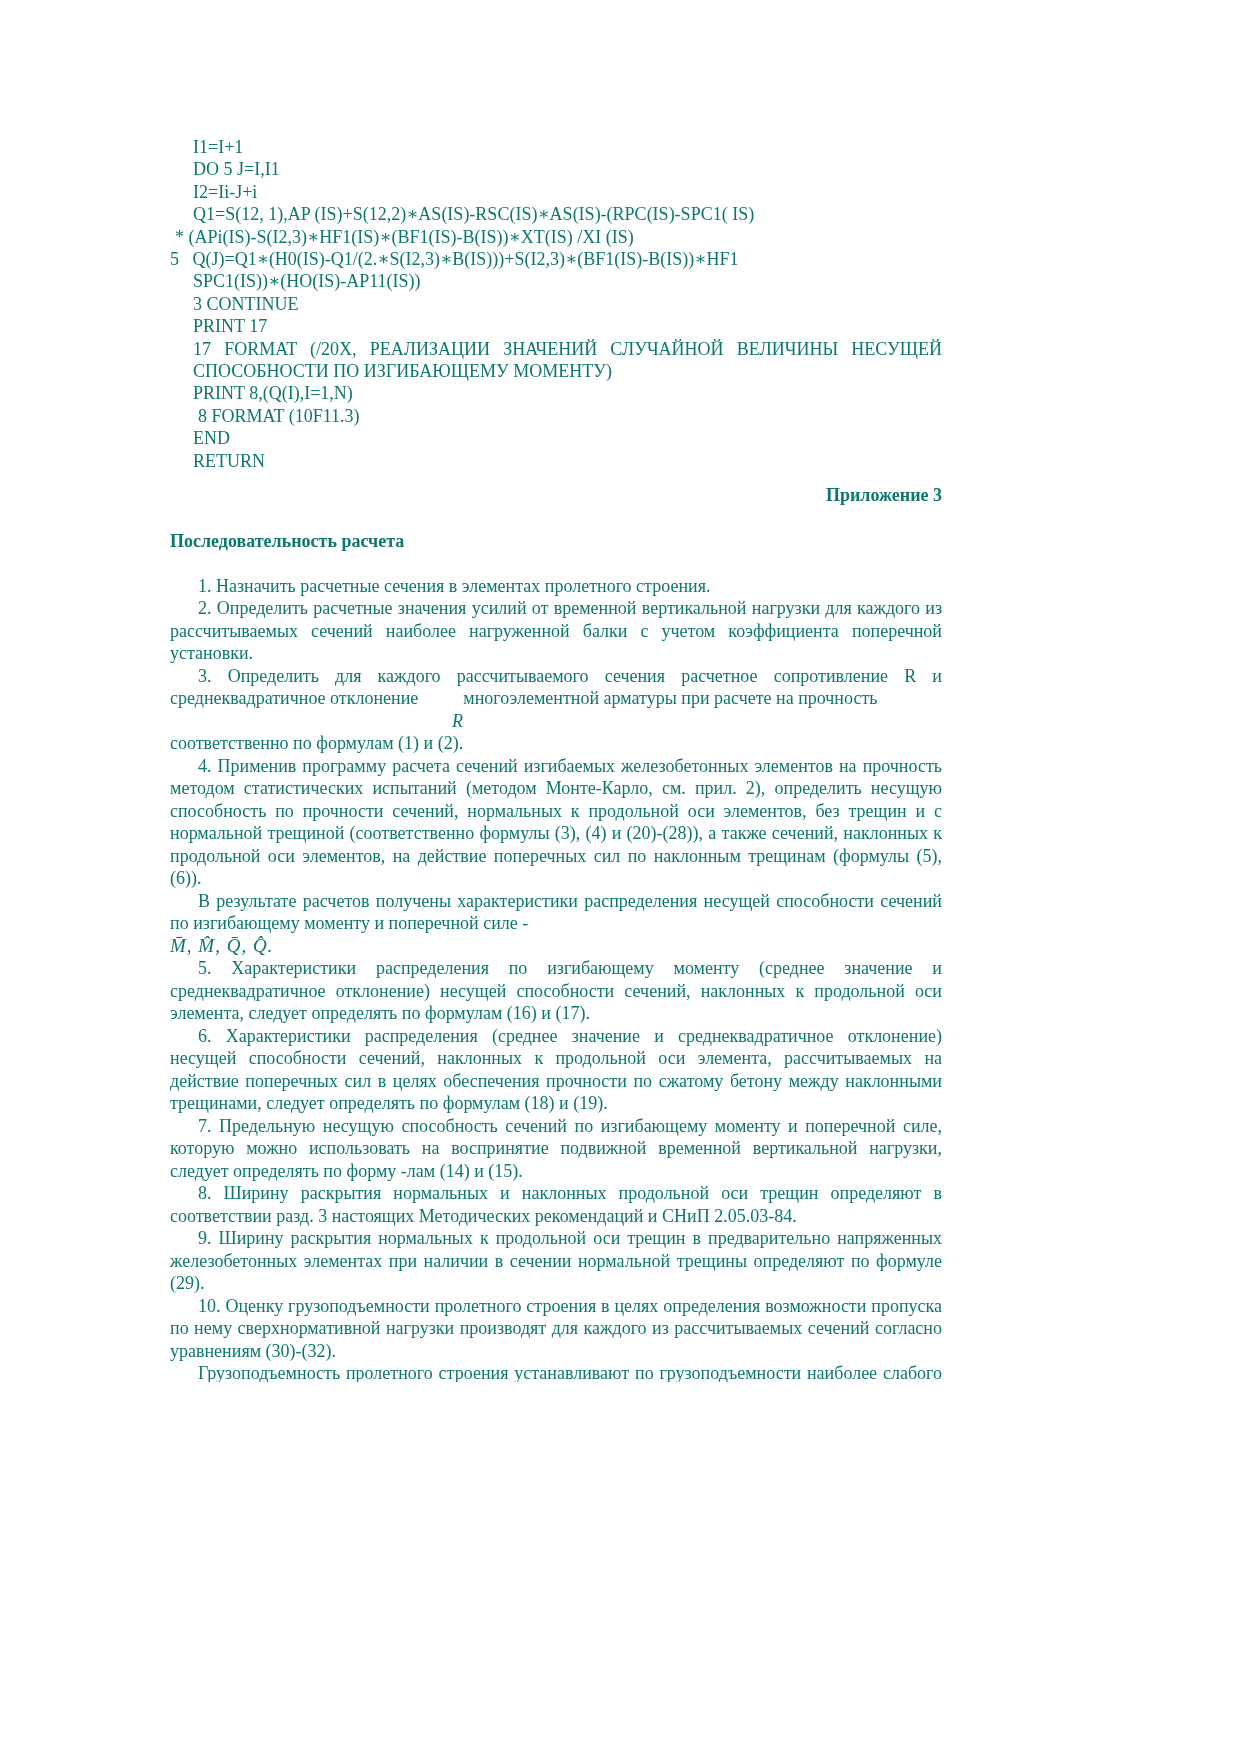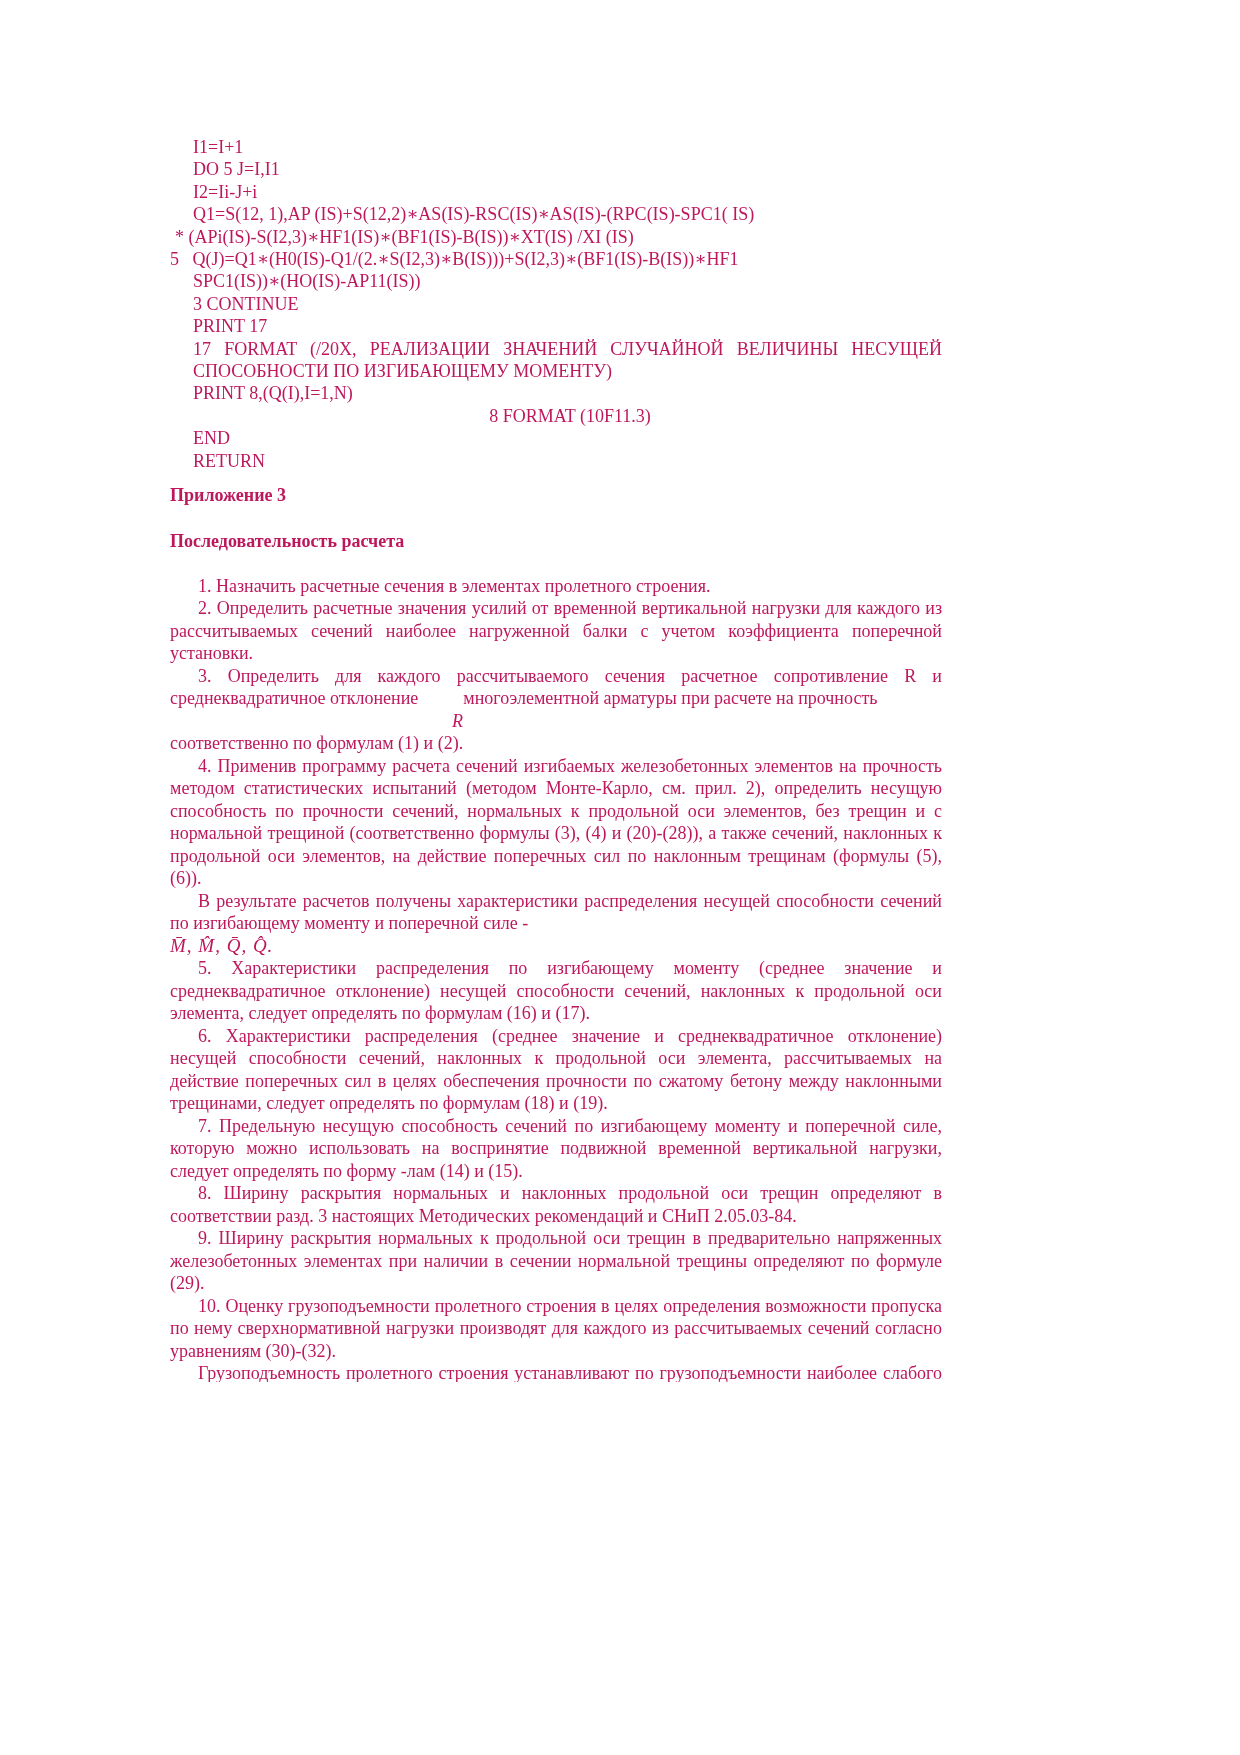--- a/index.html
+++ b/index.html
@@ -3,43 +3,44 @@
 <meta charset="utf-8">
 <style>
   html, body { margin: 0; padding: 0; background: #ffffff; }
   .page {
     position: relative;
     width: 1240px;
     height: 1382px;
     background: #ffffff;
     font-family: "Liberation Serif", "DejaVu Serif", serif;
     font-size: 18px;
-    color: #be185d;
+    color: #0f766e;
     overflow: hidden;
   }
   .content {
     position: absolute;
     left: 170px;
     top: 136px;
     width: 772px;
   }
   
   .code-block { margin: 0; }
   .code-line {
     white-space: pre-wrap;
     line-height: 22.4px;
     padding-left: 23px;
   }
   .code-line.hang-star { padding-left: 5px; }
   .code-line.hang-num  { padding-left: 0px; }
-  .code-line.sp1       { padding-left: 28px; text-align: center; }
+  .code-line.sp1       { padding-left: 28px; }
   .code-line.just      { text-align: justify; }
   
   .appendix {
     margin-top: 12px;
+    text-align: right;
     font-weight: bold;
     line-height: 22.4px;
   }
   .title {
     margin-top: 23px;
     margin-bottom: 23px;
     text-align: left;
     font-weight: bold;
     line-height: 22.4px;
   }

